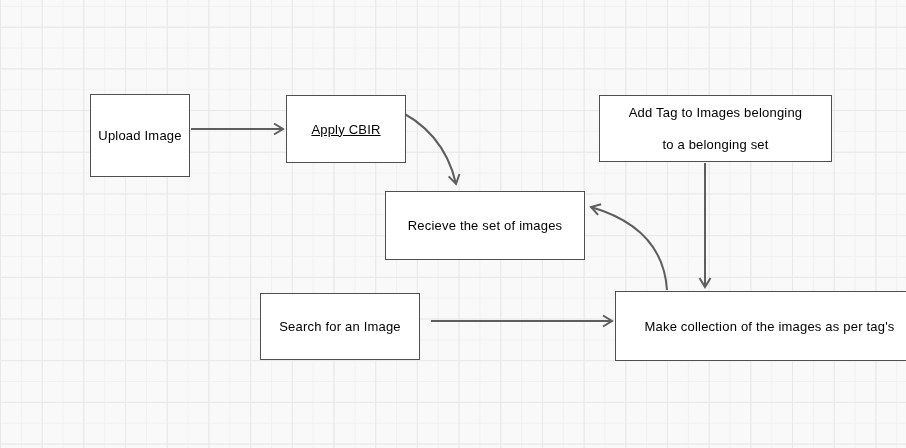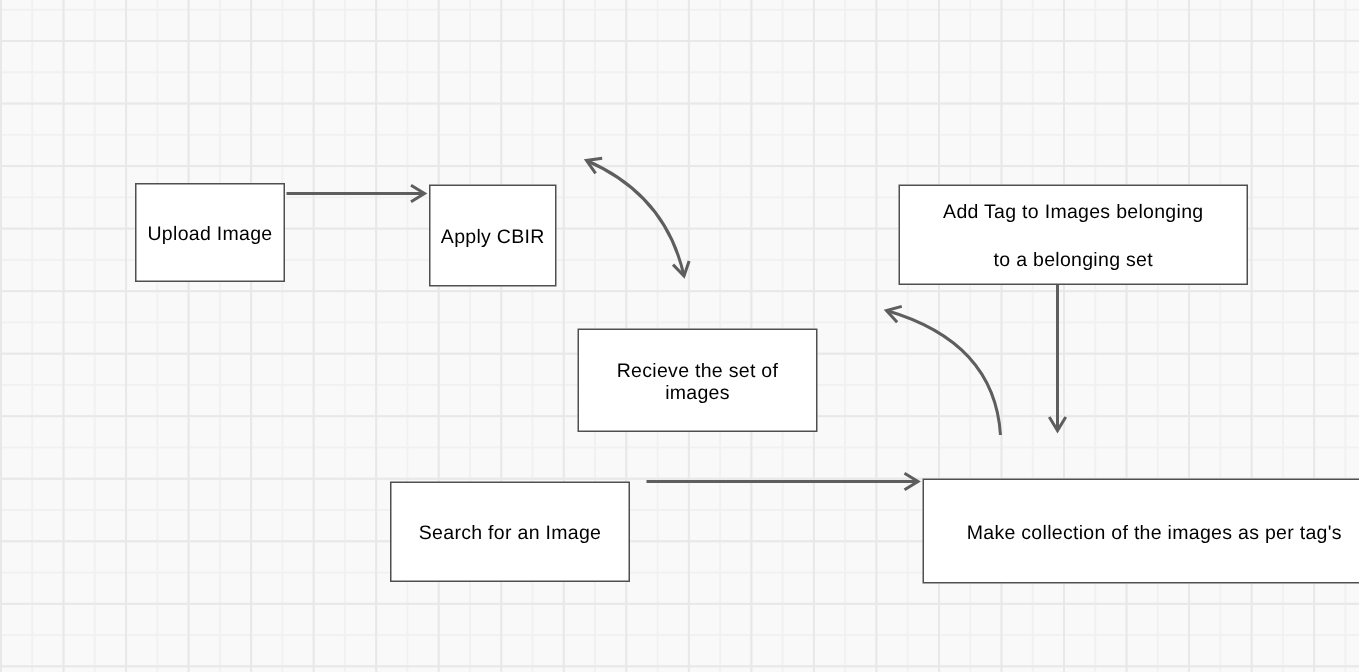--- a/index.html
+++ b/index.html
@@ -53,26 +53,25 @@
     background: var(--node-fill);
     border: 1px solid var(--node-border);
     display: flex;
     align-items: center;
     justify-content: center;
     text-align: center;
     font-size: 13px;
     letter-spacing: 0.2px;
     color: var(--text-color);
     padding: 2px 6px;
-    margin-top: 28px;
   }
-  #n-upload     { left: 90px;  top: 94px;  width: 100px; height: 66px; }
-  #n-cbir       { left: 286px; top: 95px;  width: 85px;  height: 68px; }
+  #n-upload     { left: 90px;  top: 94px;  width: 100px; height: 83px; }
+  #n-cbir       { left: 286px; top: 95px;  width: 120px;  height: 68px; text-decoration: underline; }
   #n-addtag     { left: 599px; top: 95px;  width: 233px; height: 67px; flex-direction: column; gap: 17px; }
-  #n-receive    { left: 385px; top: 191px; width: 160px; height: 69px; }
+  #n-receive    { left: 385px; top: 191px; width: 200px; height: 69px; }
   #n-search     { left: 260px; top: 293px; width: 160px; height: 67px; }
   #n-collection { left: 615px; top: 291px; width: 309px; height: 70px; }
 </style>
 </head>
 <body>
 
 <div class="canvas">
 
   <svg class="edges" width="906" height="448" viewBox="0 0 906 448" xmlns="http://www.w3.org/2000/svg">
     <defs>

